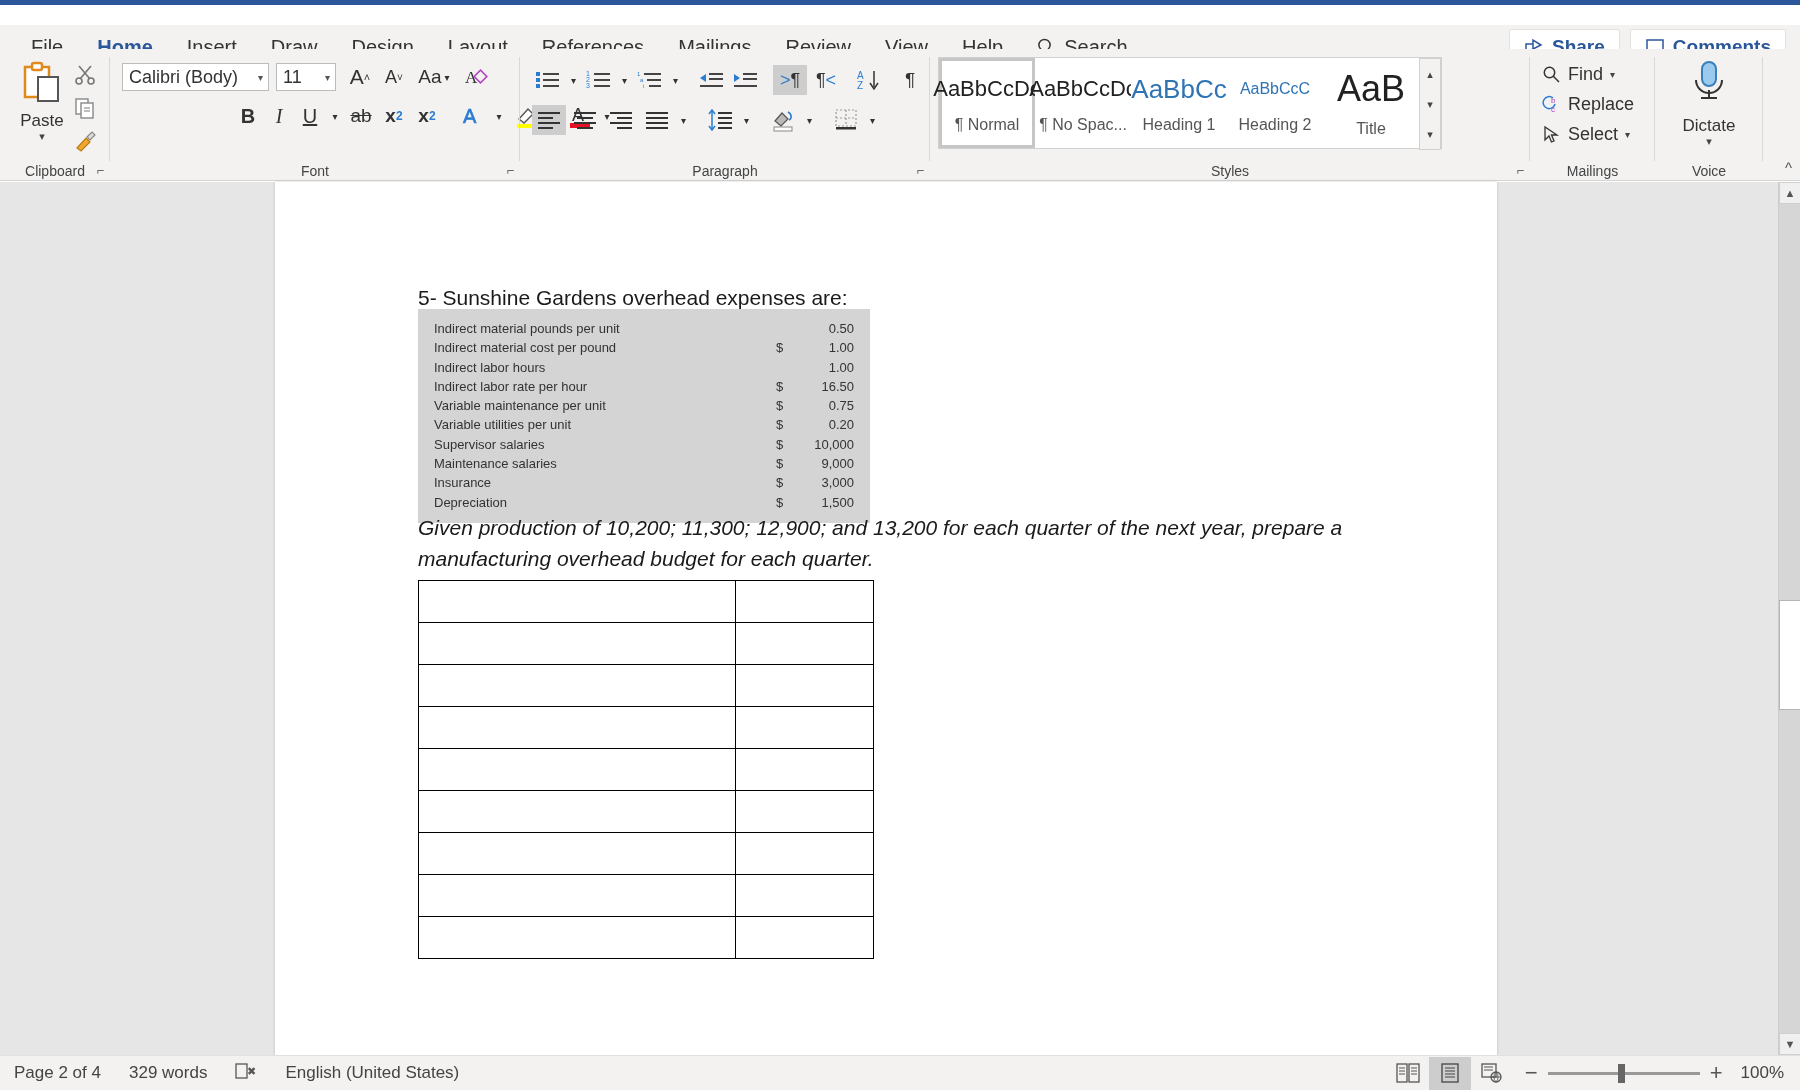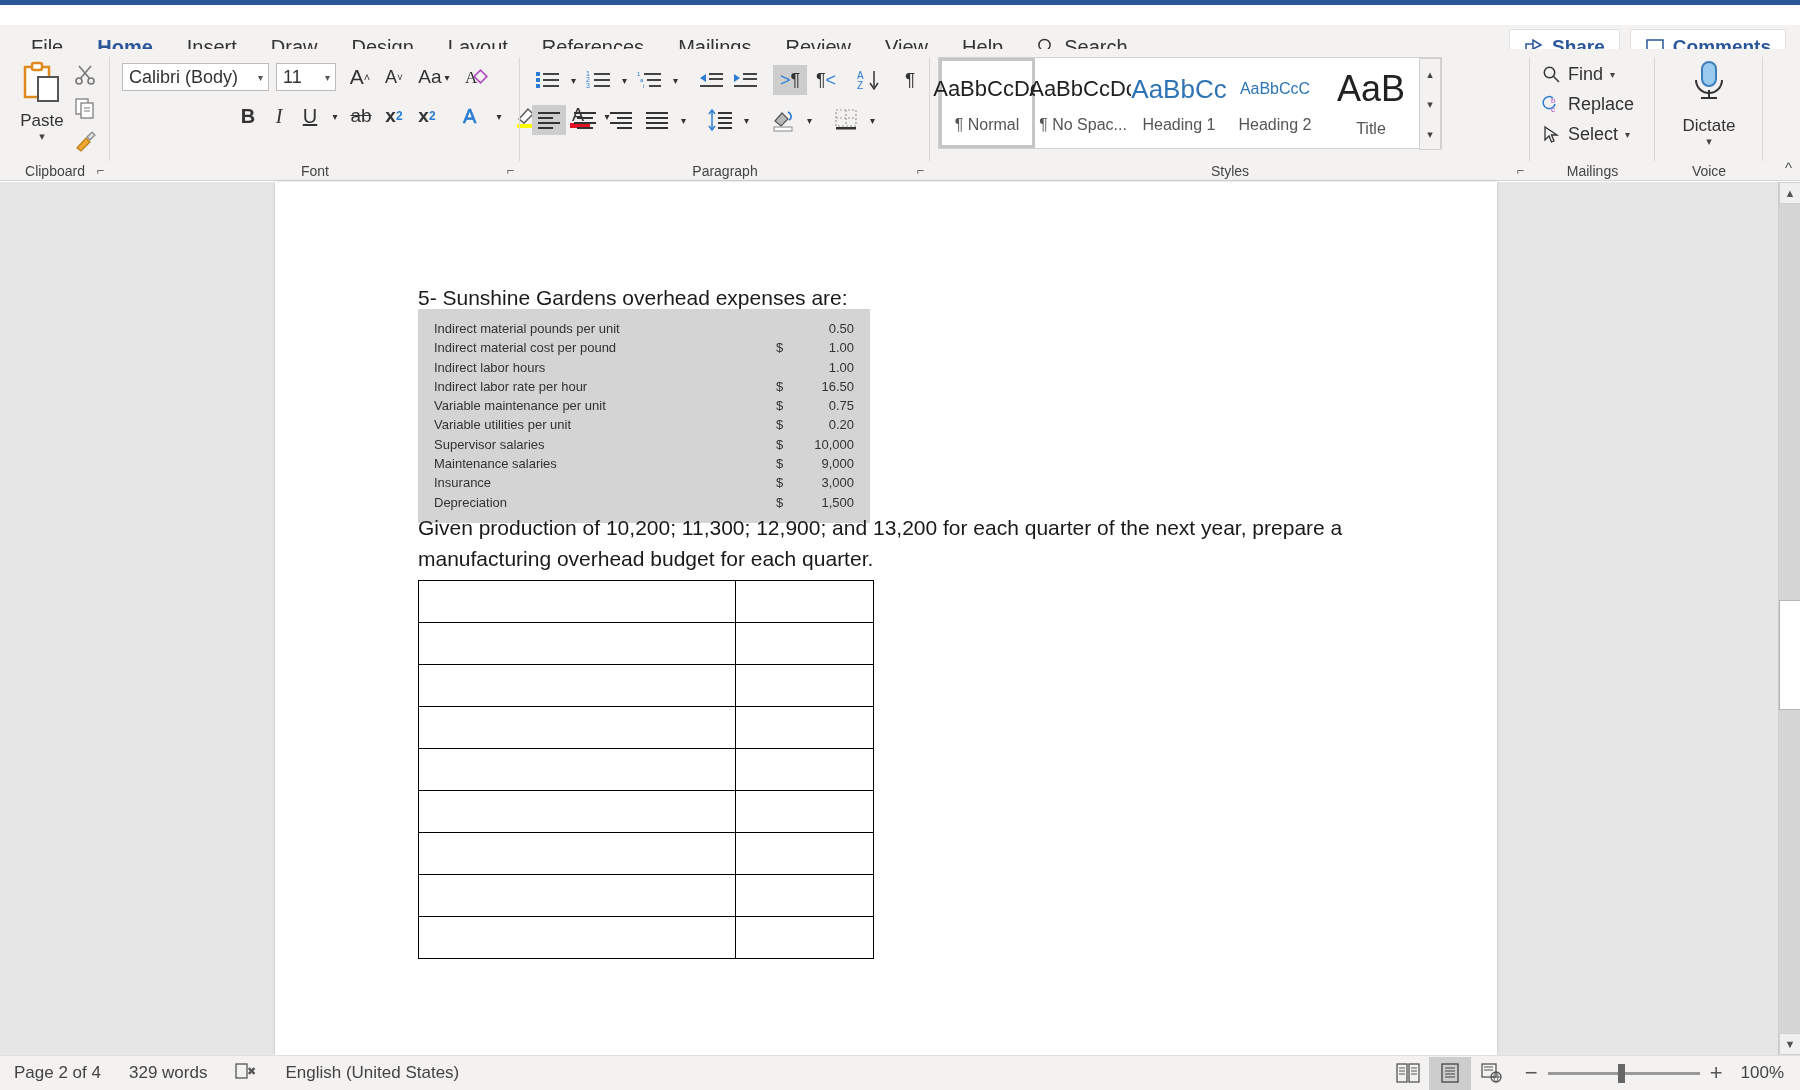--- a/index.html
+++ b/index.html
@@ -164,21 +164,21 @@
     position: absolute; left: 143px; top: 127px; width: 452px;
     background: #d4d4d4; padding: 10px 16px 11px 16px;
   }
   .gt-row { display: flex; font-size: 13px; color: #333; line-height: 19.3px; }
   .gt-label { flex: 1; white-space: nowrap; }
   .gt-cur { width: 20px; text-align: left; }
   .gt-val { width: 58px; text-align: right; }
 
   .body-para {
     position: absolute; left: 143px; top: 330px; width: 930px;
-    font-size: 21px; color: #1a1a1a; line-height: 31px;
+    font-size: 21px; color: #1a1a1a; line-height: 31px; font-style: italic;
   }
 
   .empty-table {
     position: absolute; left: 143px; top: 398px; width: 456px;
     border-collapse: collapse;
   }
   .empty-table td {
     border: 1.5px solid #000; height: 42px; padding: 0;
   }
   .empty-table td.c1 { width: 318px; }

